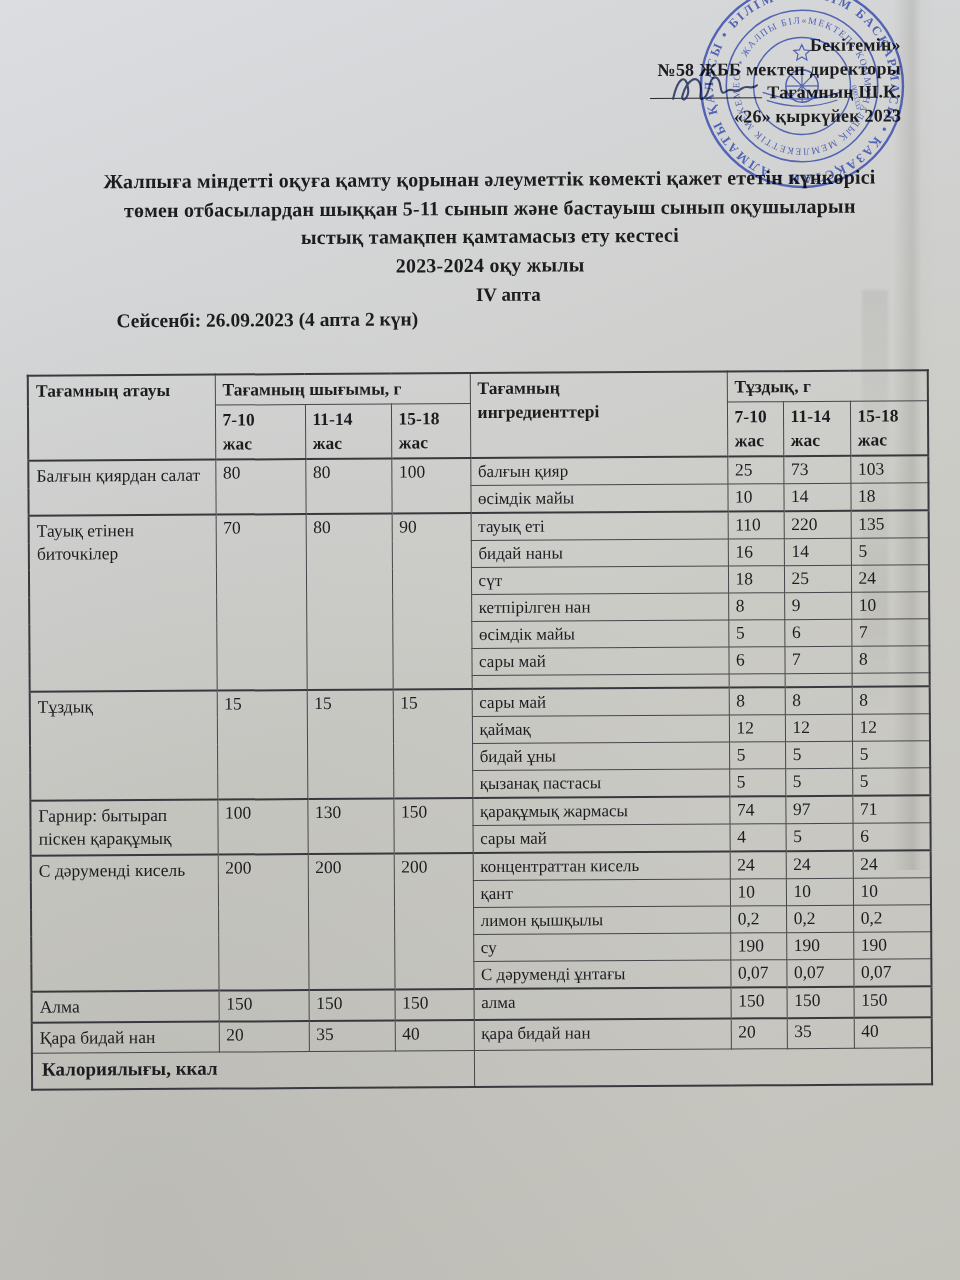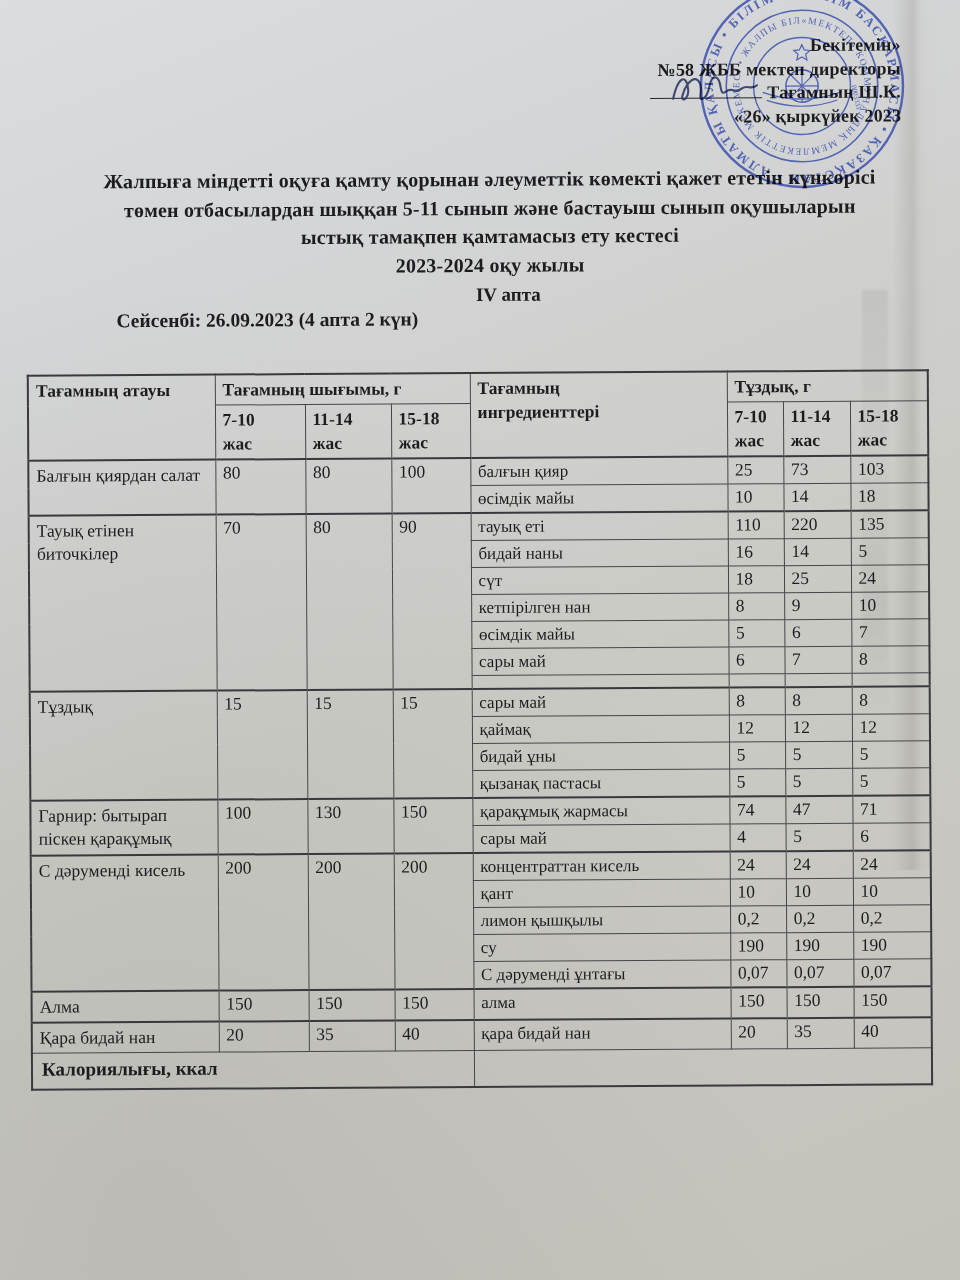--- a/index.html
+++ b/index.html
@@ -252,21 +252,21 @@
           <td class="num">5</td>
           <td class="num">5</td>
         </tr>
         <tr class="group-start">
           <td class="dish" rowspan="2">Гарнир: бытырап піскен қарақұмық</td>
           <td class="num" rowspan="2">100</td>
           <td class="num" rowspan="2">130</td>
           <td class="num" rowspan="2">150</td>
           <td class="ing">қарақұмық жармасы</td>
           <td class="num">74</td>
-          <td class="num">47</td>
+          <td class="num">97</td>
           <td class="num">71</td>
         </tr>
         <tr>
           <td class="ing">сары май</td>
           <td class="num">4</td>
           <td class="num">5</td>
           <td class="num">6</td>
         </tr>
         <tr class="group-start">
           <td class="dish" rowspan="5">С дәруменді кисель</td>

